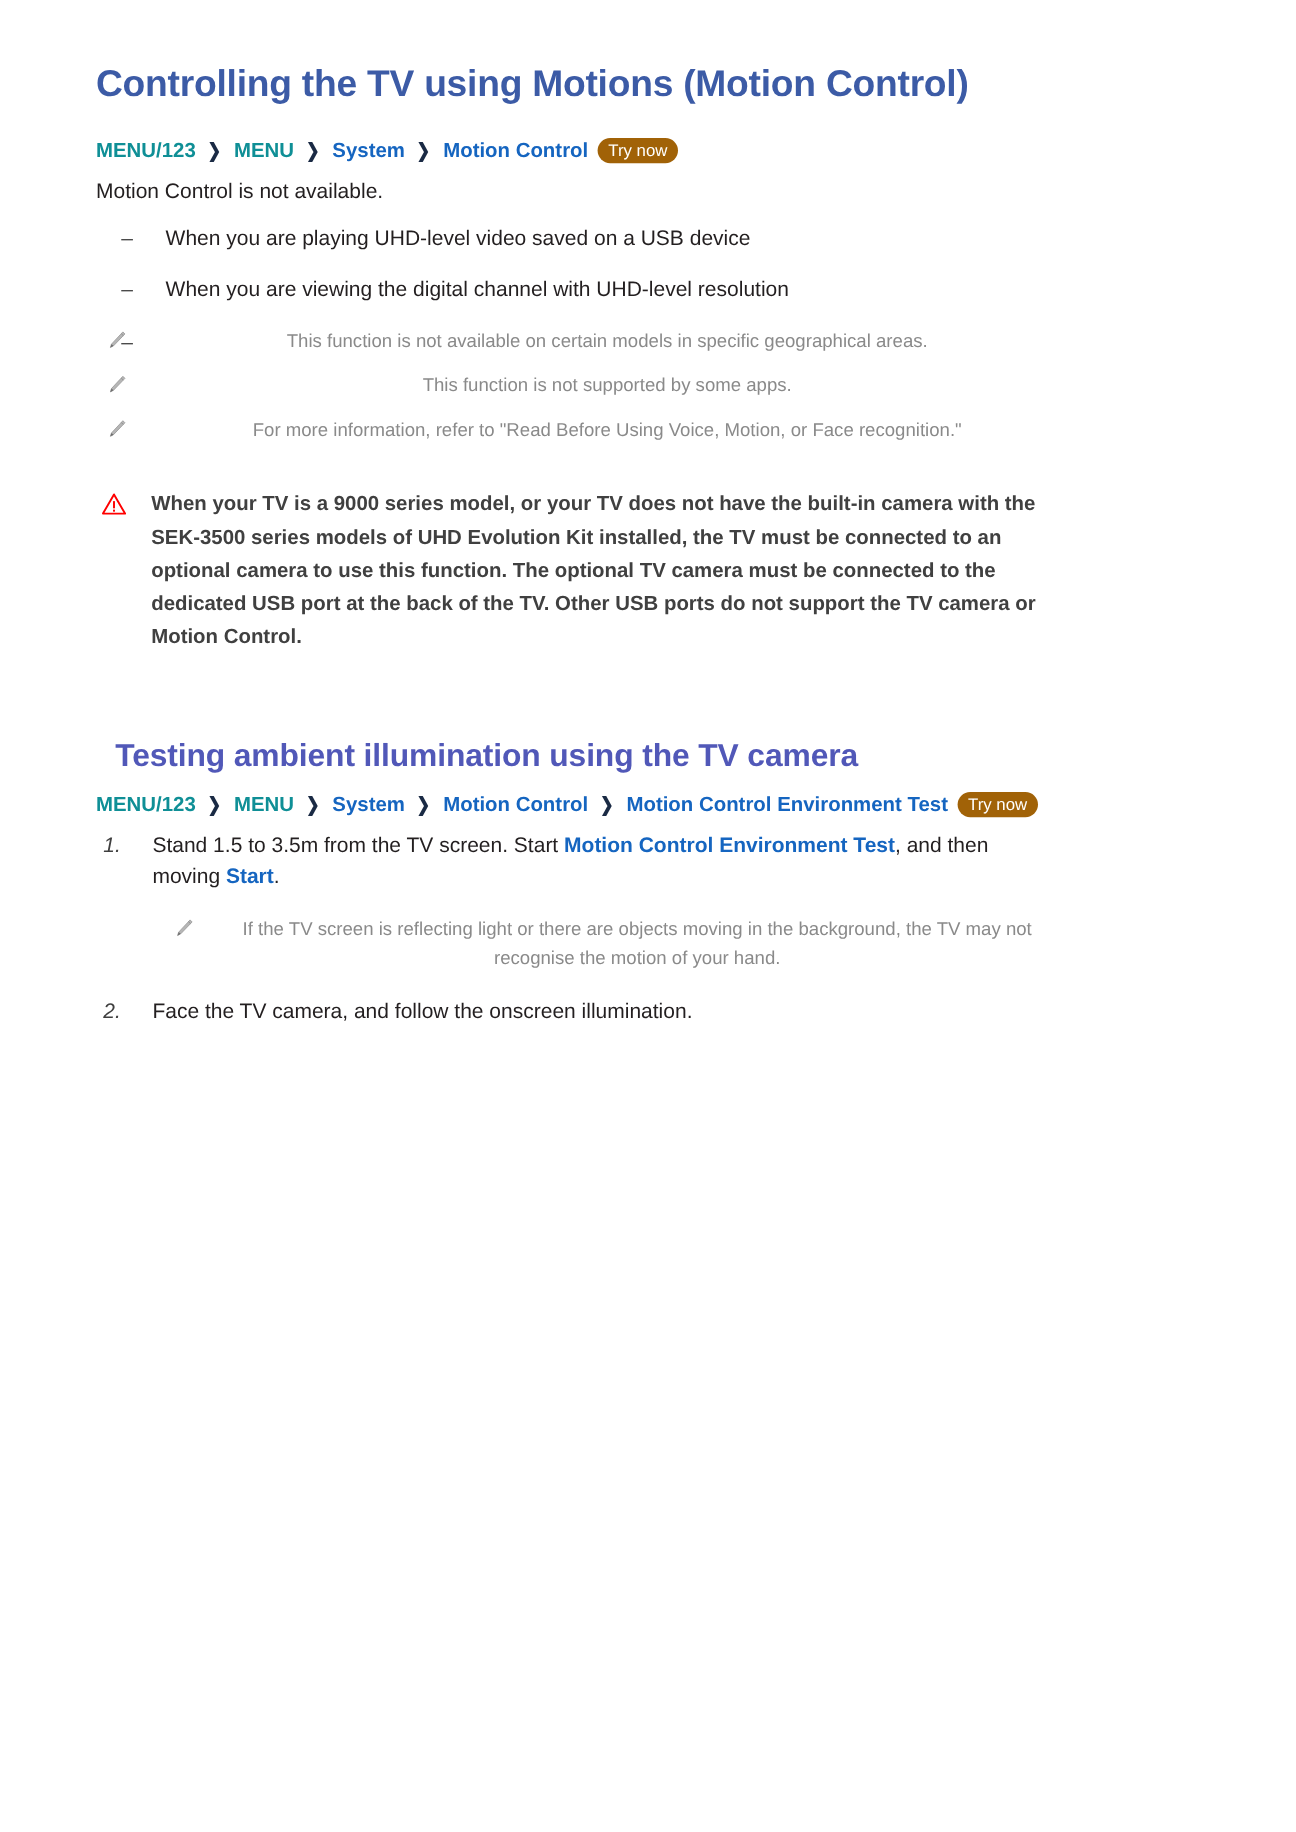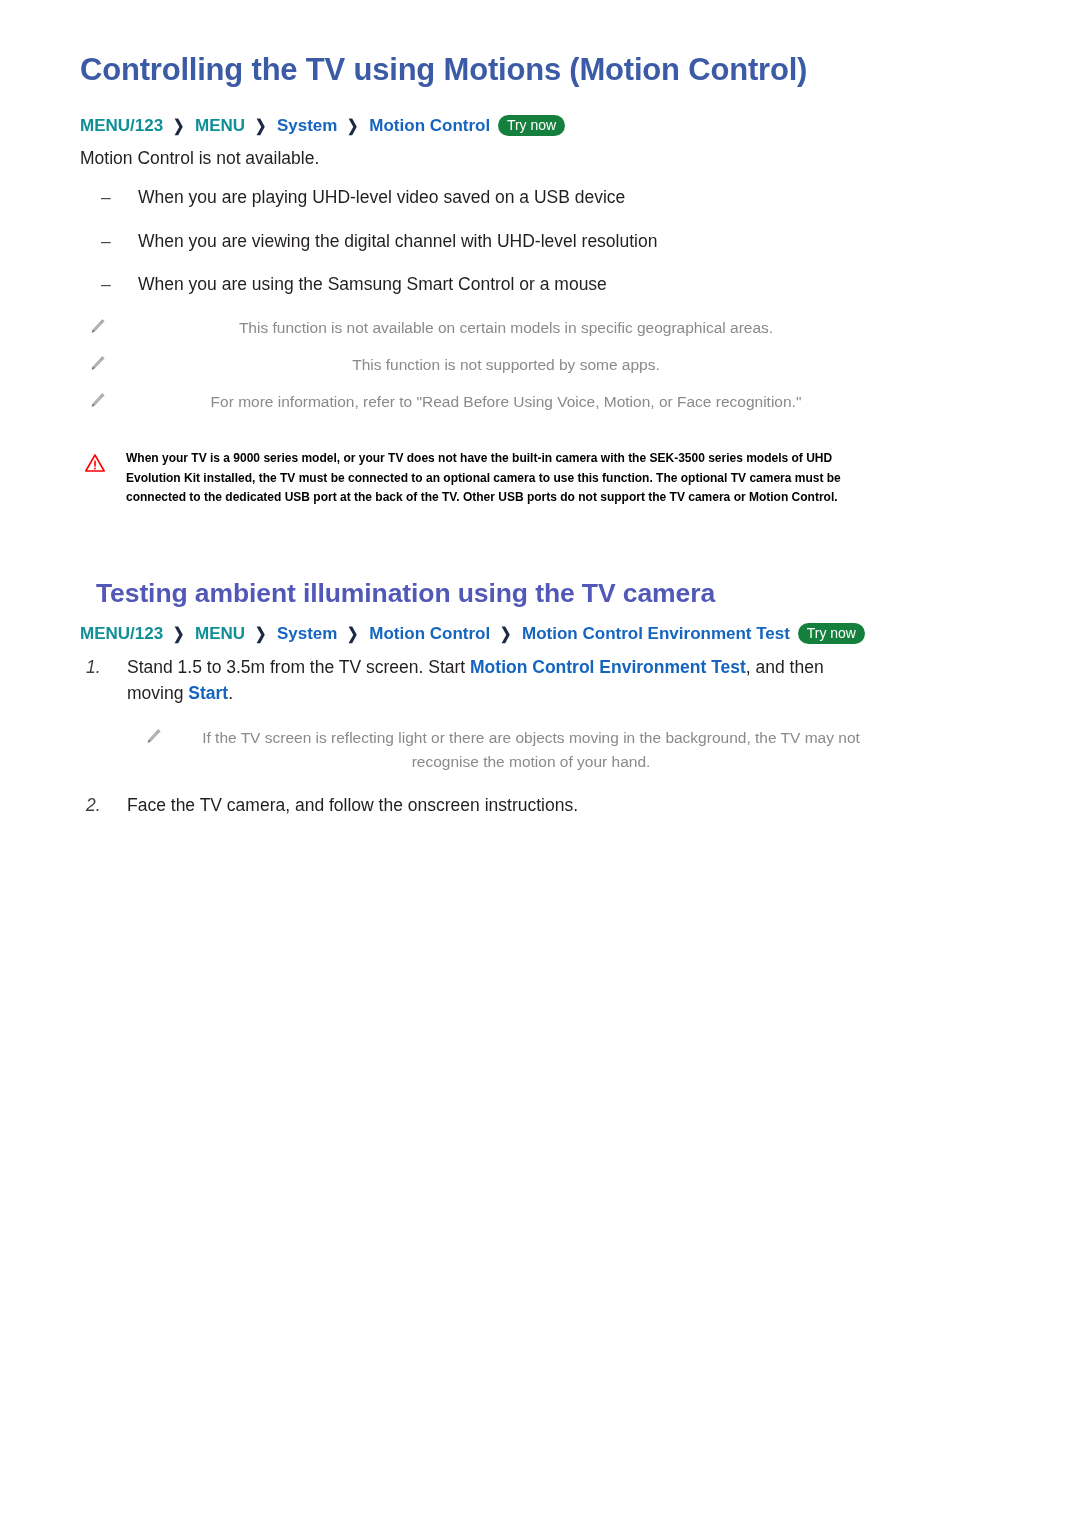--- a/index.html
+++ b/index.html
@@ -49,21 +49,21 @@
   .bc-sep {
     color: #1a2a44;
     font-size: 16px;
     font-weight: bold;
     margin: 0 5px 0 4px;
     display: inline-block;
     transform: scaleX(0.85);
   }
   .try-now {
     display: inline-block;
-    background: #15803d;
+    background: #a16207;
     color: #ffffff;
     font-size: 14px;
     font-weight: normal;
     border-radius: 11px;
     padding: 1px 9px 2px 9px;
     line-height: 18px;
     vertical-align: 1px;
     margin-left: 3px;
   }
 
@@ -108,22 +108,22 @@
     left: 9px;
     top: 2px;
     width: 16px;
     height: 18px;
   }
 
   .warning {
     position: relative;
     padding-left: 46px;
     margin: 36px 0 0 0;
-    color: #000000;
-    font-size: 12px;
+    color: #404040;
+    font-size: 17px;
     font-weight: bold;
     line-height: 1.62;
   }
   .warning .warn-icon {
     position: absolute;
     left: 4px;
     top: 4px;
     width: 22px;
     height: 20px;
   }
@@ -199,21 +199,20 @@
       <li>
         <span class="dash">–</span>
         <span>When you are playing UHD-level video saved on a USB device</span>
       </li>
       <li>
         <span class="dash">–</span>
         <span>When you are viewing the digital channel with UHD-level resolution</span>
       </li>
       <li>
         <span class="dash">–</span>
-        <span>When you are using the Samsung Smart Control or a mouse</span>
       </li>
     </ul>
 
     <div class="note">
       <span class="pencil-icon">
         <svg viewBox="0 0 16 18" width="16" height="18" aria-hidden="true">
           <path d="M13.4 1.6 L15.1 3.3 L5.6 13.2 L3.0 14.6 L3.9 11.8 Z" fill="#b6b6b6" stroke="#9a9a9a" stroke-width="0.7"></path>
           <path d="M3.9 11.8 L5.6 13.2 L3.0 14.6 Z" fill="#6e6e6e"></path>
           <path d="M12.0 3.0 L13.7 4.7" stroke="#8f8f8f" stroke-width="0.8" fill="none"></path>
         </svg>
@@ -289,20 +288,20 @@
               <path d="M3.9 11.8 L5.6 13.2 L3.0 14.6 Z" fill="#6e6e6e"></path>
               <path d="M12.0 3.0 L13.7 4.7" stroke="#8f8f8f" stroke-width="0.8" fill="none"></path>
             </svg>
           </span>
           <span>If the TV screen is reflecting light or there are objects moving in the background, the TV may not recognise the motion of your hand.</span>
         </div>
       </li>
 
       <li class="step">
         <span class="num">2.</span>
-        <span>Face the TV camera, and follow the onscreen instructions.</span>
+        <span>Face the TV camera, and follow the onscreen illumination.</span>
       </li>
 
     </ol>
 
   </section>
 
 </div>
 
 </body></html>

